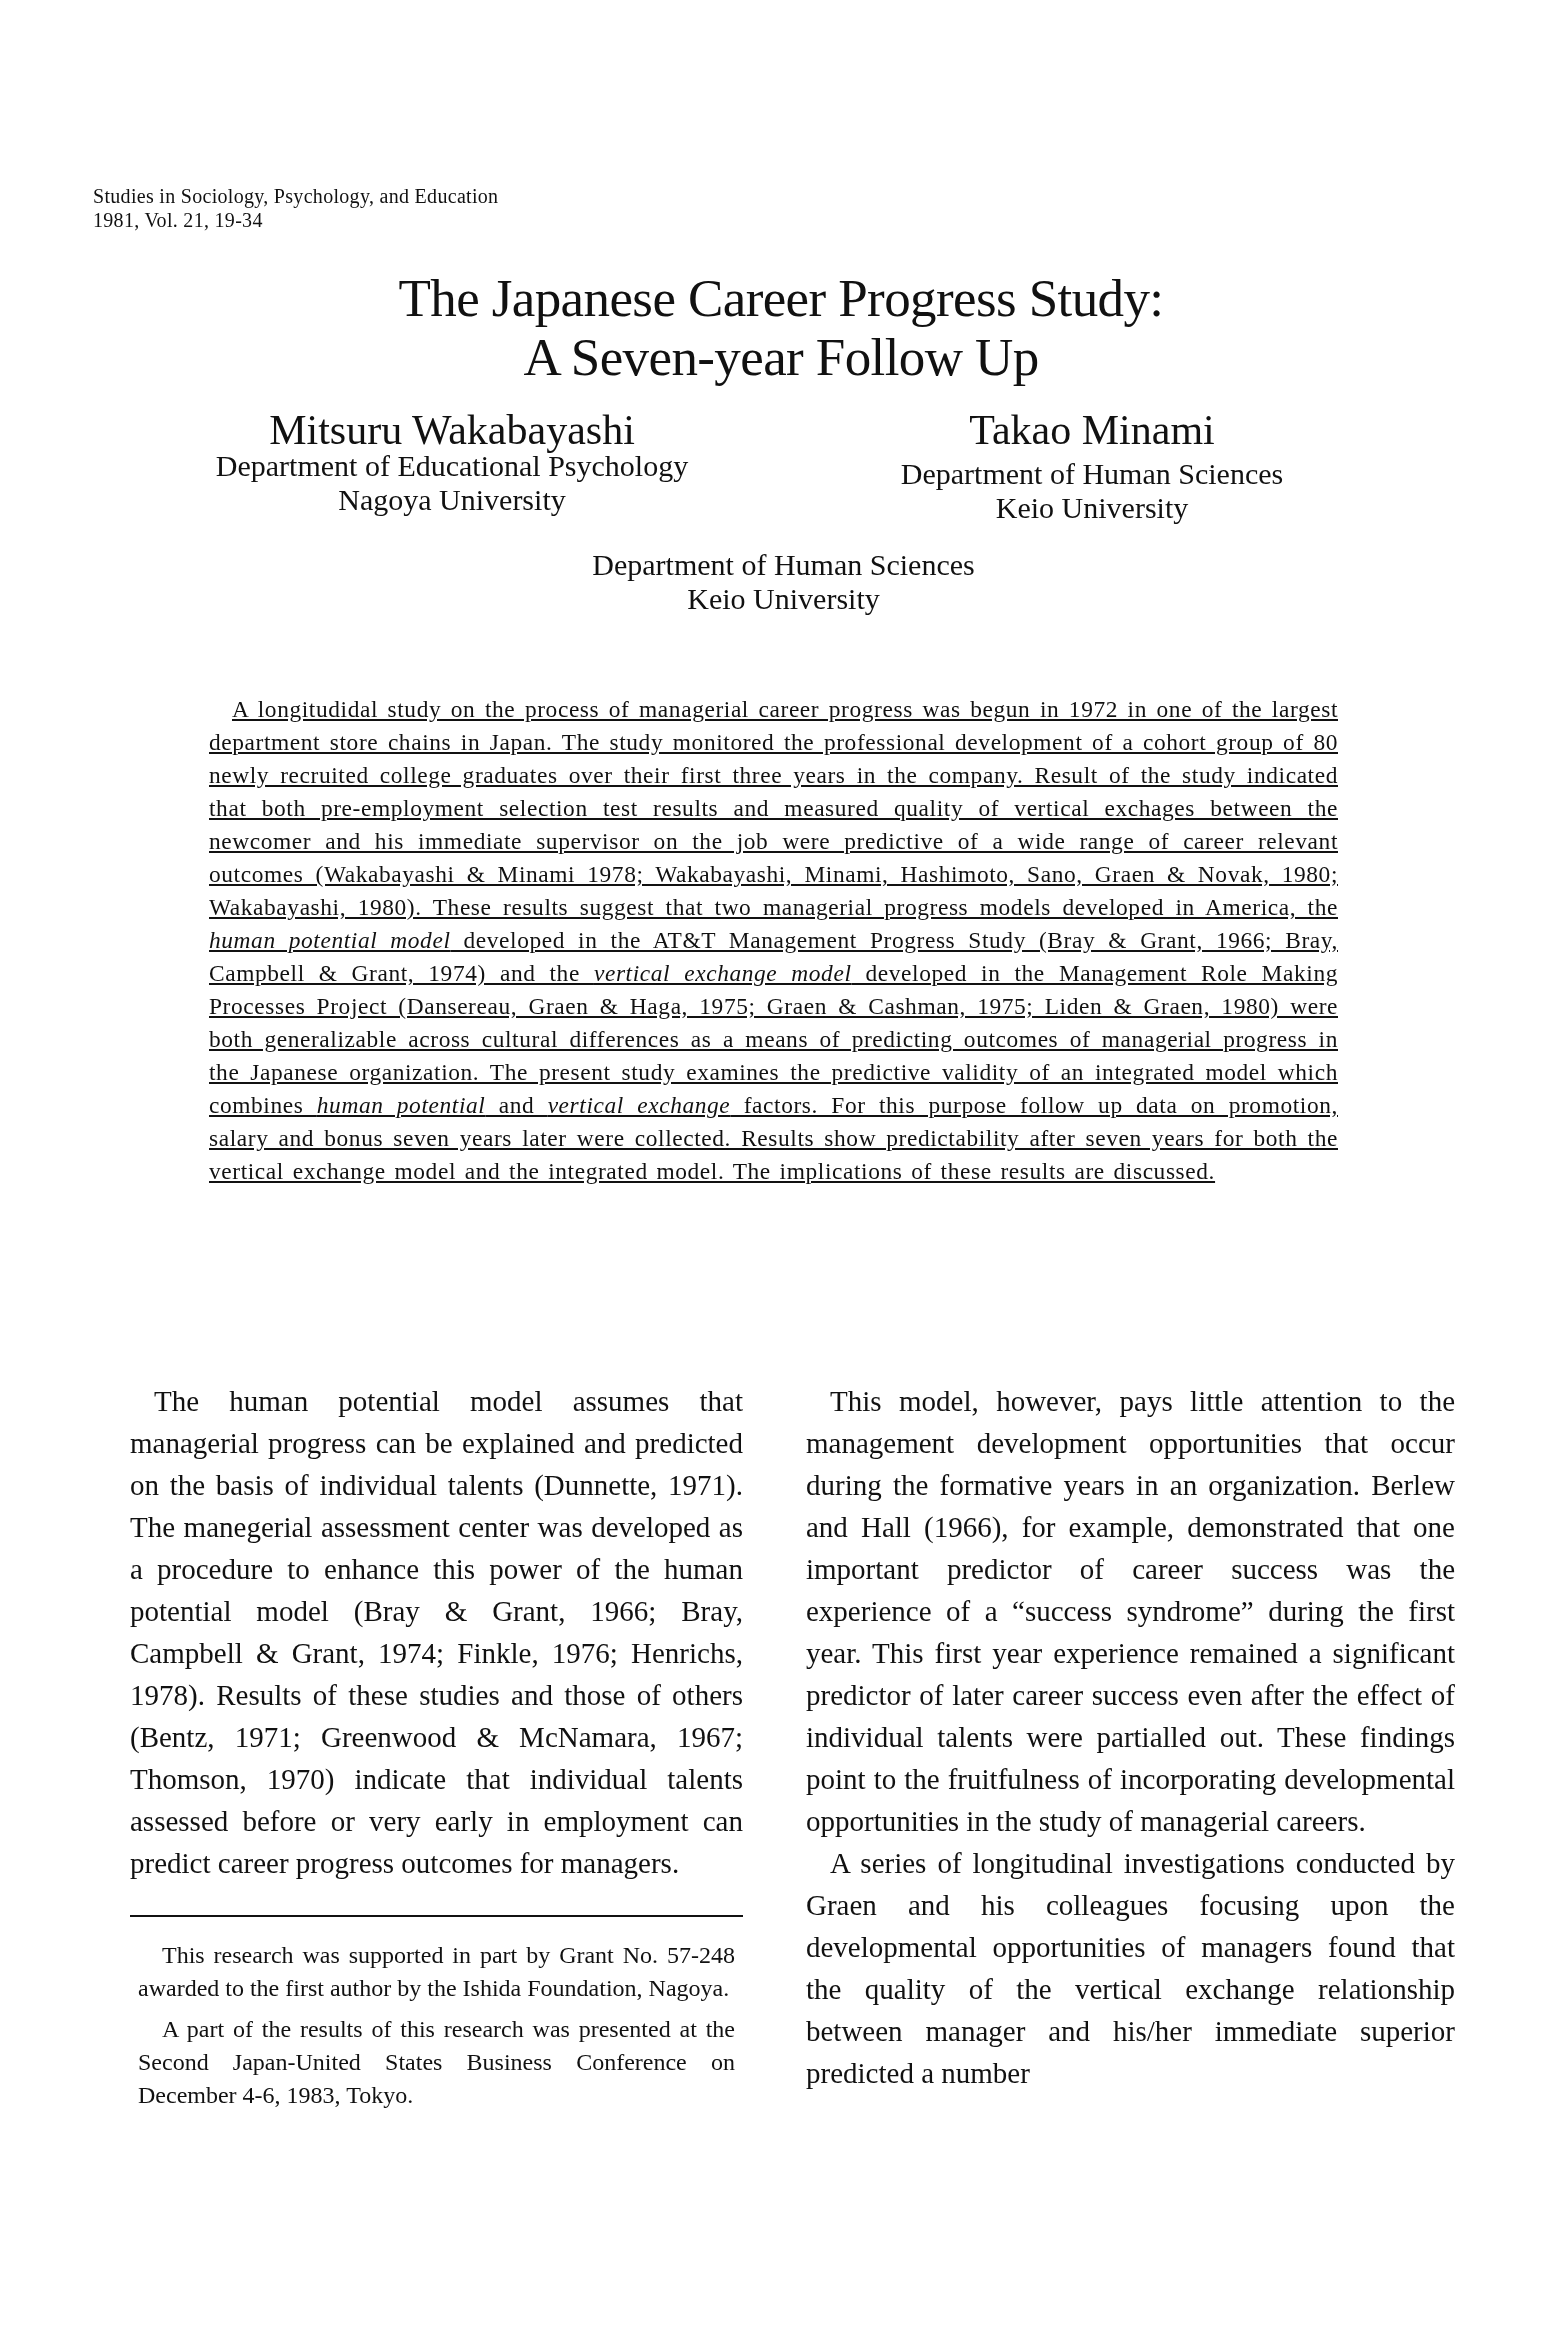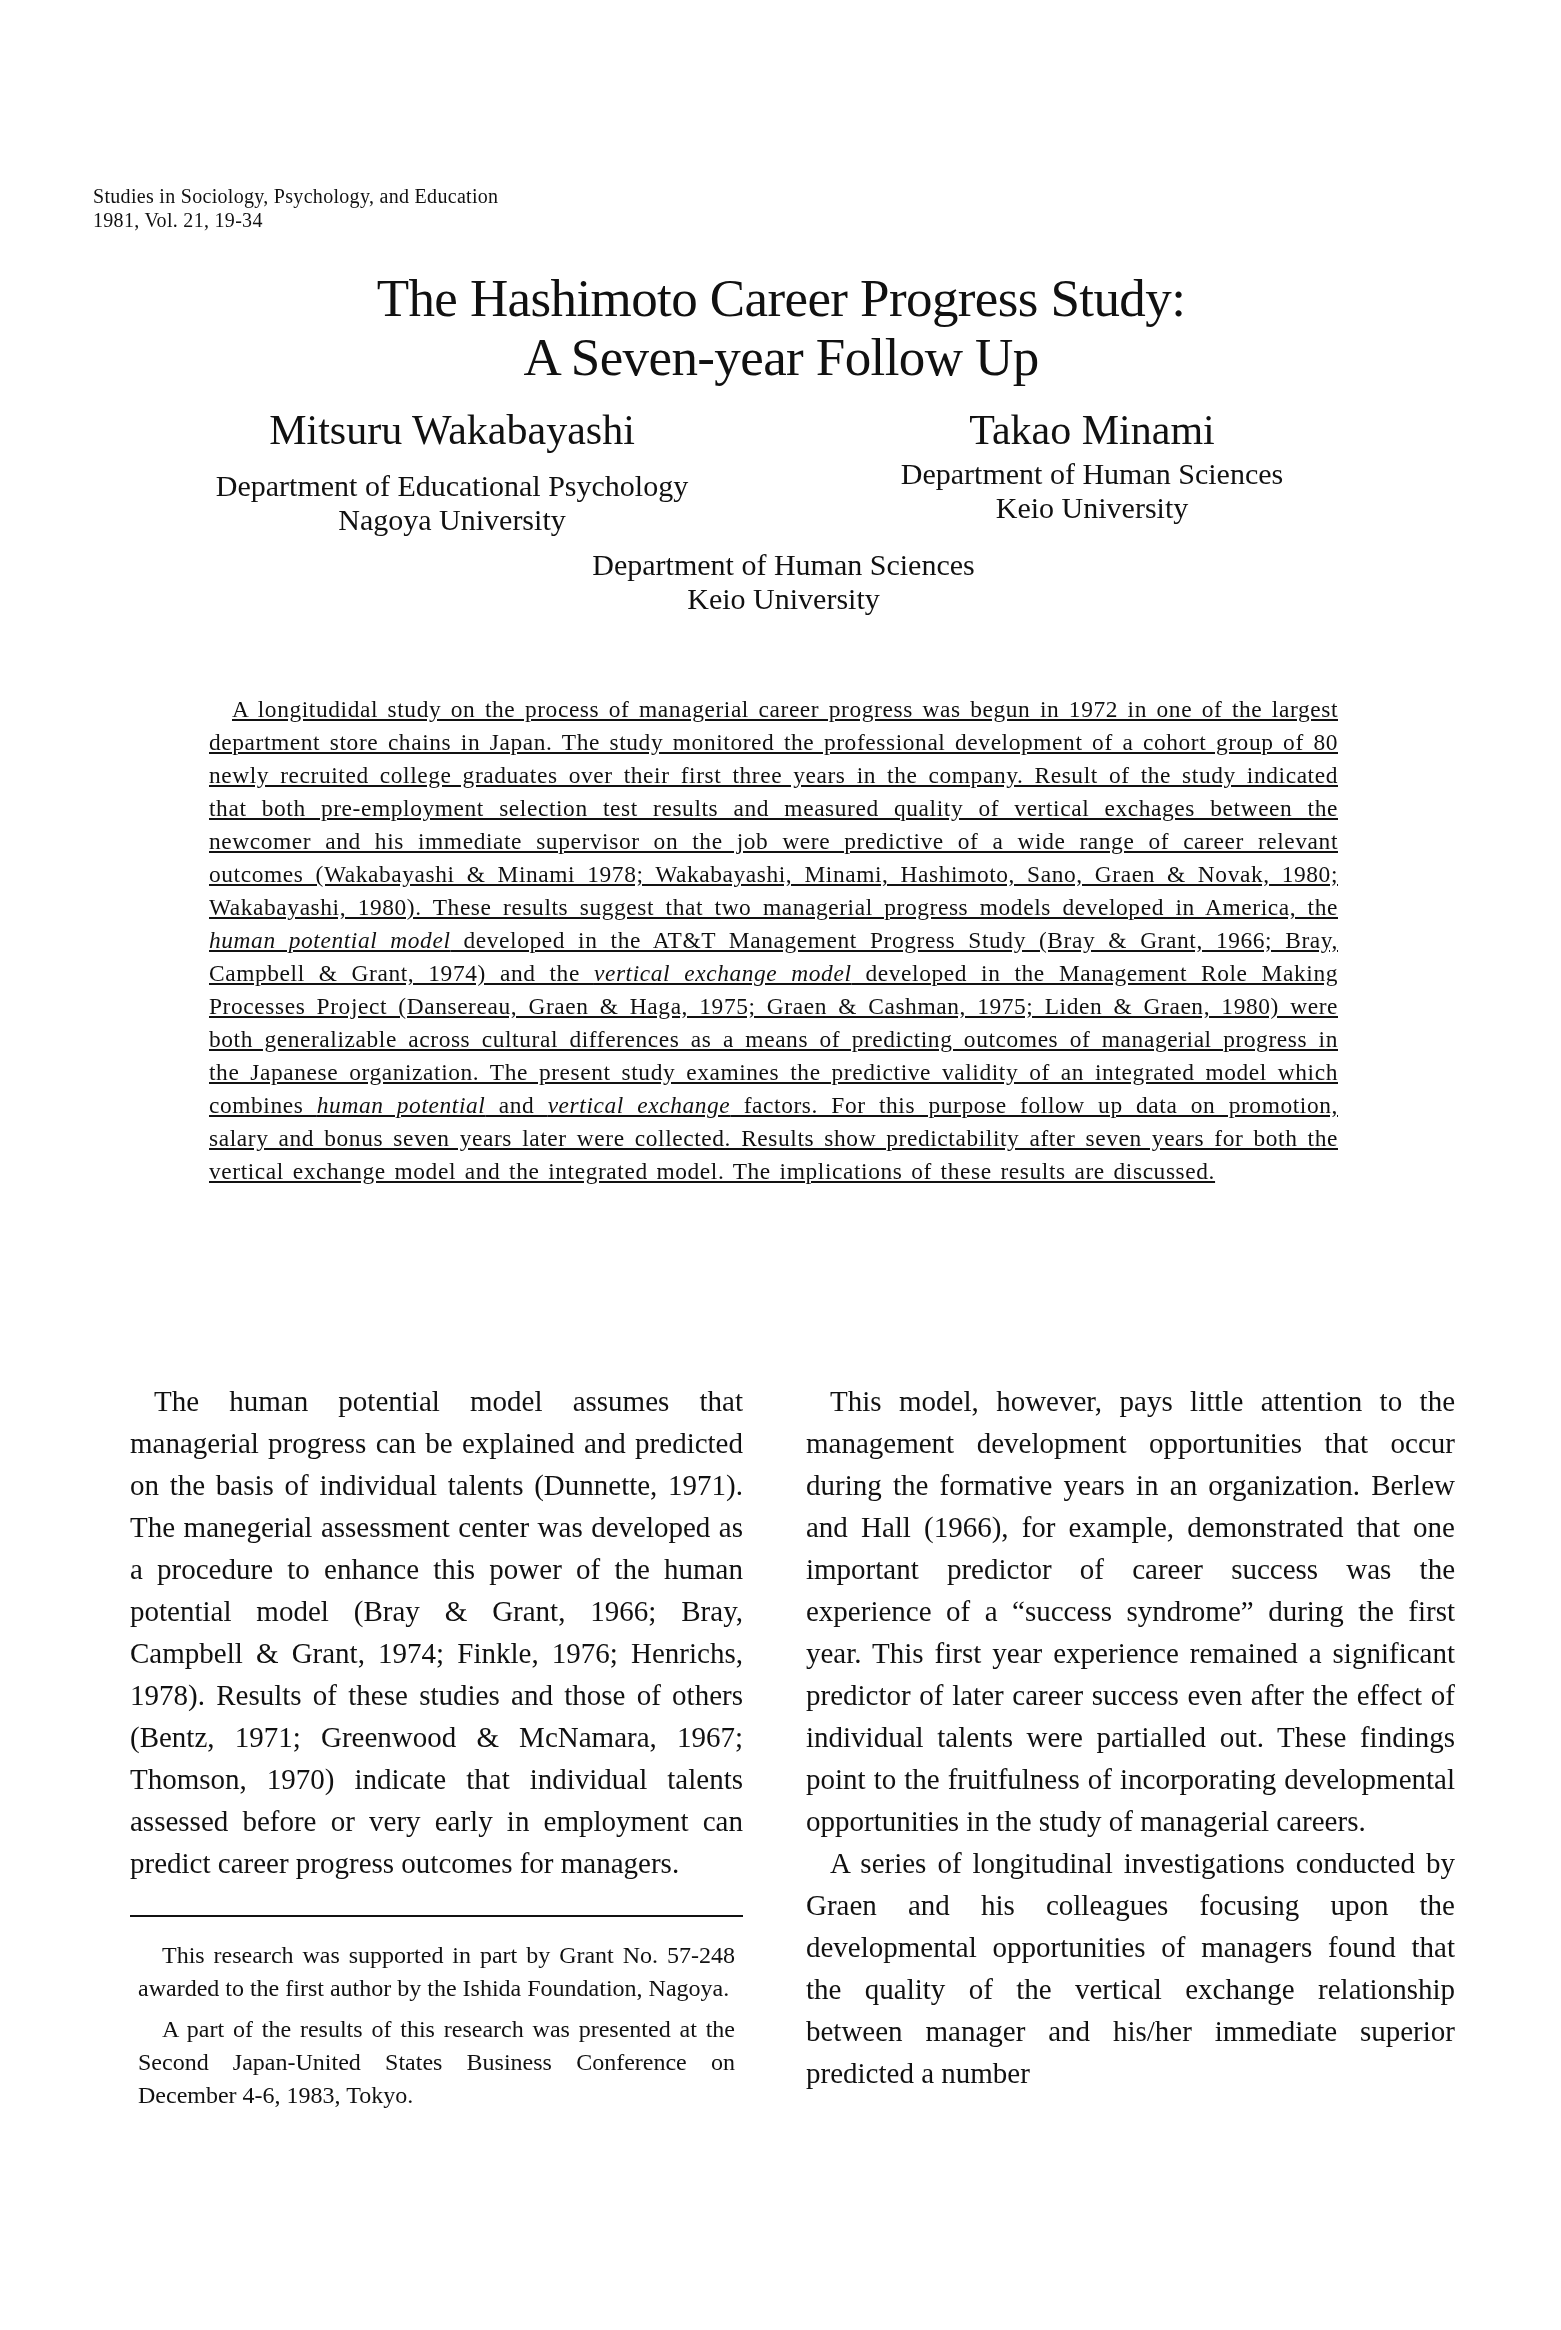--- a/index.html
+++ b/index.html
@@ -66,27 +66,27 @@
 </style>
 </head>
 <body>
 
 <div class="abs journal-header">
   <div>Studies in Sociology, Psychology, and Education</div>
   <div>1981, Vol. 21, 19-34</div>
 </div>
 
 <div class="abs title">
-  <div>The Hashimoto Career Progress Study:</div>
+  <div>The Japanese Career Progress Study:</div>
   <div>A Seven-year Follow Up</div>
 </div>
 
 <div class="author-block ab1">
   <div class="author">Mitsuru Wakabayashi</div>
-  <div class="affil" style="margin-top:20px">Department of Educational Psychology</div>
+  <div class="affil" style="margin-top:0">Department of Educational Psychology</div>
   <div class="affil">Nagoya University</div>
 </div>
 
 <div class="author-block ab2">
   <div class="author">Takao Minami</div>
   <div class="affil" style="margin-top:8px">Department of Human Sciences</div>
   <div class="affil">Keio University</div>
 </div>
 
 <div class="author-block ab3">

